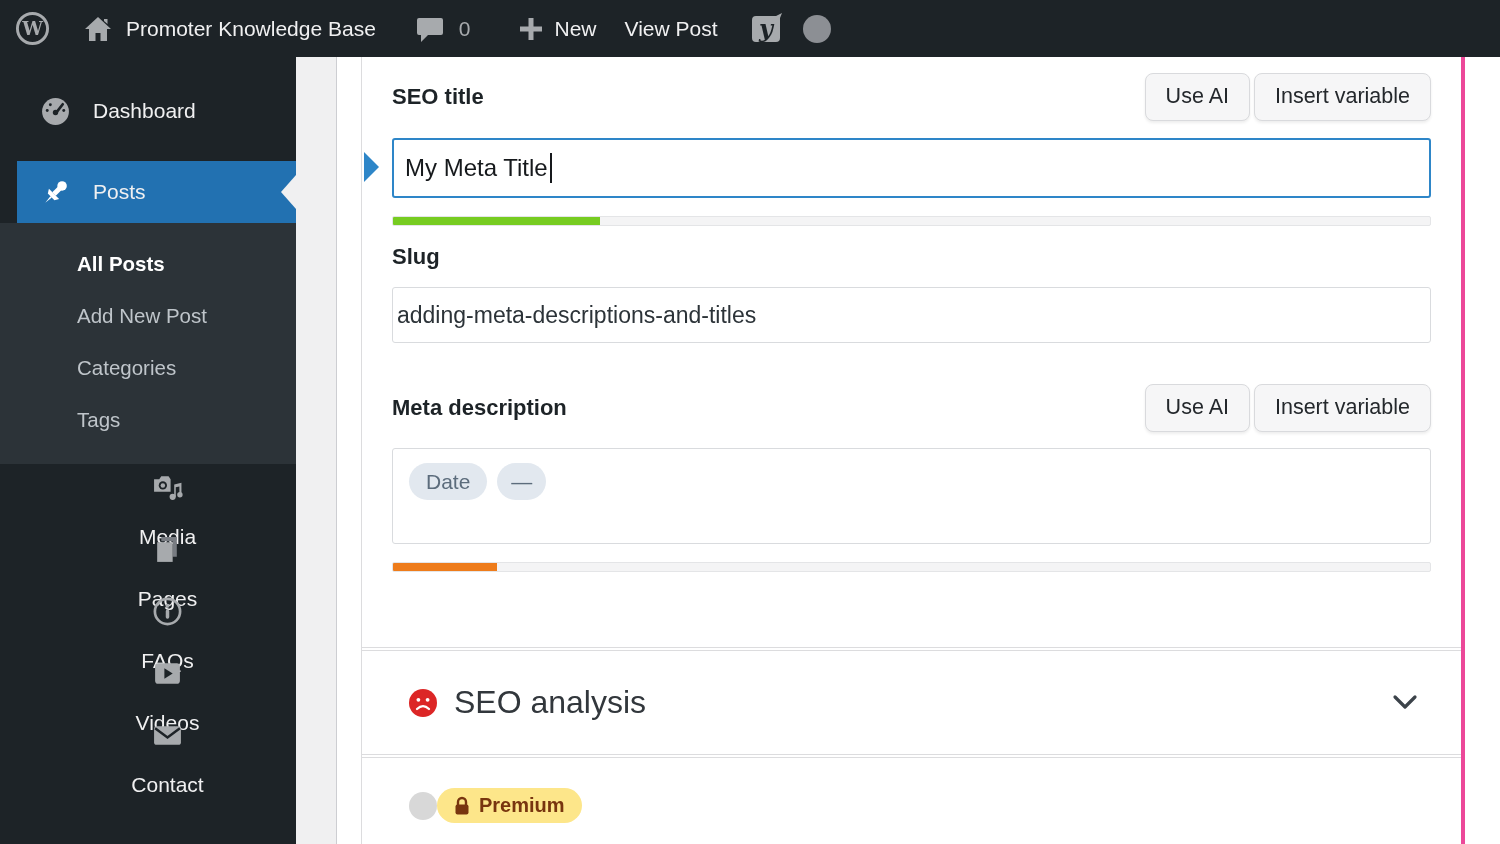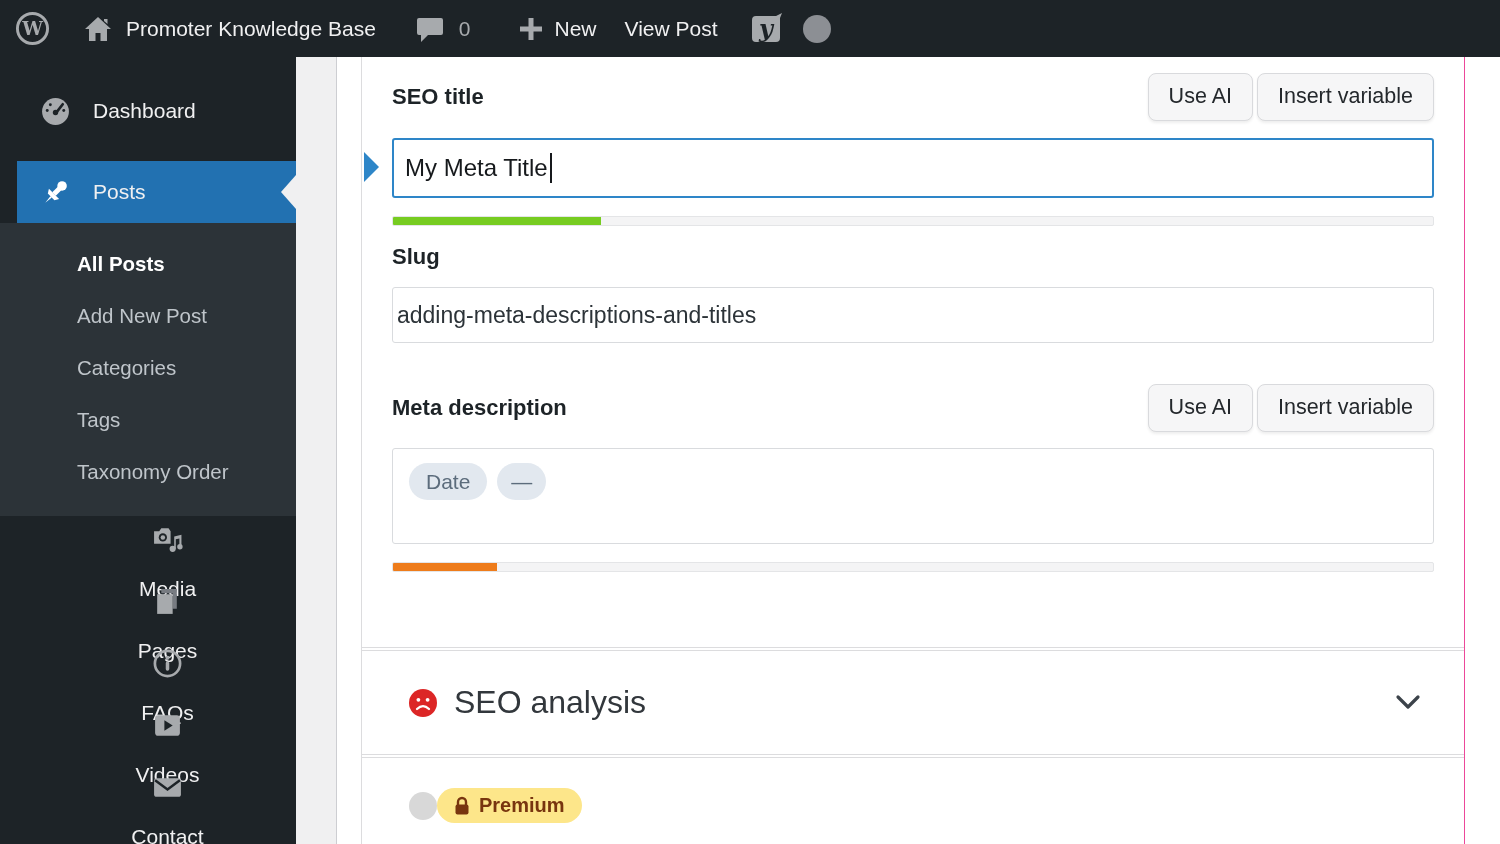--- a/index.html
+++ b/index.html
@@ -67,21 +67,21 @@
     position:absolute; left:338px; top:57px; bottom:0; width:23px;
     background:#fff; z-index:10;
   }
 
   
   .content {
     position:absolute; left:361px; top:57px; right:0; bottom:0;
     background:#fff; border-left:1px solid #dcdcde;
   }
   .metabox { position:absolute; left:0; top:0; bottom:0; width:1103px;
-    border-right:1px solid #ec4899; }
+    border-right:4px solid #ec4899; }
 
   .fields { padding:0 30px; height:576px; border-bottom:1px solid #dcdcde; }
 
   .label-row {
     display:flex; align-items:center; justify-content:space-between;
     margin-top:15px; height:49px;
   }
   .field-label { font-size:22px; font-weight:600; color:#1d2327; }
   .btn-group { display:flex; gap:4px; }
   .btn {
@@ -213,21 +213,20 @@
         </svg>
       </span>
       <span>Posts</span>
     </div>
 
     <div class="submenu">
       <div class="sub-item current">All Posts</div>
       <div class="sub-item">Add New Post</div>
       <div class="sub-item">Categories</div>
       <div class="sub-item">Tags</div>
-      <div class="sub-item">Taxonomy Order</div>
     </div>
 
     <div class="lower">
       <div class="menu-item">
         <span class="mi-icon">
           <svg width="31" height="31" viewBox="0 0 30 30" fill="#a7aaad">
             <path d="M2 7 h5 l2 -3 h7 l2 3 v12 H2 z"></path>
             <circle cx="10.5" cy="13" r="4" fill="#1d2327"></circle>
             <circle cx="10.5" cy="13" r="2.2" fill="#a7aaad"></circle>
             <circle cx="20" cy="24" r="3"></circle>

